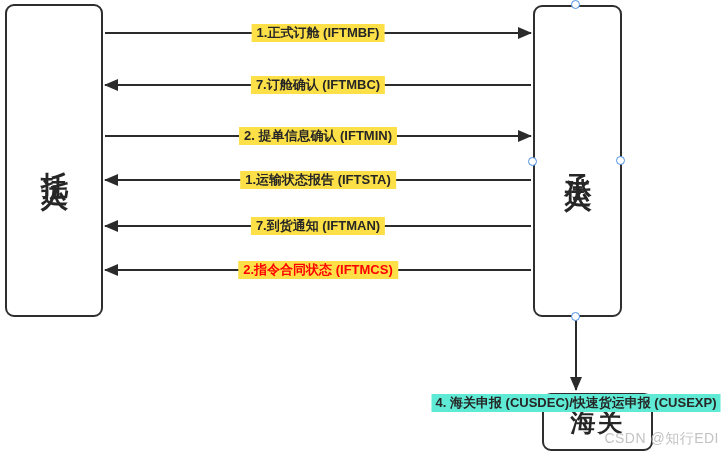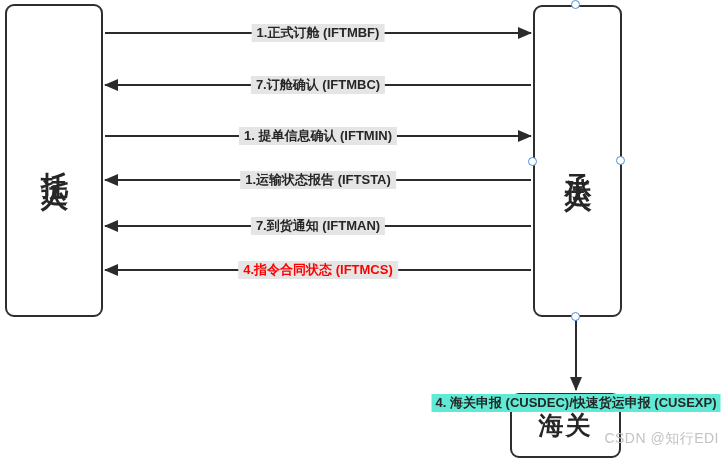--- a/index.html
+++ b/index.html
@@ -14,39 +14,39 @@
   .box{
     position:absolute;
     border:2.5px solid #2e2e2e;
     border-radius:9px;
     background:#ffffff;
     display:flex;align-items:center;justify-content:center;
     box-sizing:border-box;
   }
   .box-shipper{left:5px;top:4px;width:98px;height:313px;}
   .box-carrier{left:533px;top:5px;width:89px;height:312px;}
-  .box-customs{left:510px;top:393px;width:111px;height:65px;}
+  .box-customs{left:542px;top:393px;width:111px;height:58px;}
   .vtext{
     writing-mode:vertical-rl;
     text-orientation:upright;
     font-size:27px;font-weight:bold;color:#262626;
     letter-spacing:7px;line-height:1;
   }
   .htext{font-size:25px;font-weight:bold;color:#262626;letter-spacing:2px;}
   
   .h-arrow{position:absolute;left:105px;width:426px;height:0;}
   .h-arrow .line{position:absolute;left:0;right:0;top:-1px;height:2px;background:#2b2b2b;}
   .head{position:absolute;width:0;height:0;}
   .head-right{right:-1px;top:-6px;border-top:6px solid transparent;border-bottom:6px solid transparent;border-left:14px solid #2b2b2b;}
   .head-left{left:-1px;top:-6px;border-top:6px solid transparent;border-bottom:6px solid transparent;border-right:14px solid #2b2b2b;}
   .head-down{left:-6px;bottom:-1px;border-left:6px solid transparent;border-right:6px solid transparent;border-top:14px solid #2b2b2b;}
   .arrow-label{
     position:absolute;left:50%;top:0;
     transform:translate(-50%,-50%);
-    background:#e5e5e5;padding:0 5px;
+    background:#fde047;padding:0 5px;
     font-size:13px;font-weight:bold;color:#262626;
     white-space:nowrap;
   }
   
   .v-arrow{position:absolute;left:576px;top:318px;height:72px;width:0;}
   .v-arrow .line{position:absolute;top:0;bottom:0;left:-1px;width:2px;background:#2b2b2b;}
   .label-customs{
     position:absolute;left:576px;top:355px;
     transform:translate(-50%,-50%);
     background:#5eead4;padding:0 4px;
@@ -90,39 +90,39 @@
 
   <div class="h-arrow" style="top:85px">
     <div class="line"></div>
     <div class="head head-left"></div>
     <div class="arrow-label">7.订舱确认 (IFTMBC)</div>
   </div>
 
   <div class="h-arrow" style="top:136px">
     <div class="line"></div>
     <div class="head head-right"></div>
-    <div class="arrow-label">1. 提单信息确认 (IFTMIN)</div>
+    <div class="arrow-label">2. 提单信息确认 (IFTMIN)</div>
   </div>
 
   <div class="h-arrow" style="top:180px">
     <div class="line"></div>
     <div class="head head-left"></div>
     <div class="arrow-label">1.运输状态报告 (IFTSTA)</div>
   </div>
 
   <div class="h-arrow" style="top:226px">
     <div class="line"></div>
     <div class="head head-left"></div>
     <div class="arrow-label">7.到货通知 (IFTMAN)</div>
   </div>
 
   <div class="h-arrow" style="top:270px">
     <div class="line"></div>
     <div class="head head-left"></div>
-    <div class="arrow-label" style="color: rgb(255, 0, 0);">4.指令合同状态 (IFTMCS)</div>
+    <div class="arrow-label" style="color: rgb(255, 0, 0);">2.指令合同状态 (IFTMCS)</div>
   </div>
 
   <div class="v-arrow">
     <div class="line"></div>
     <div class="head head-down"></div>
   </div>
   <div class="label-customs">4. 海关申报 (CUSDEC)/快速货运申报 (CUSEXP)</div>
 
   <div class="handle" style="left:571px;top:0px"></div>
   <div class="handle" style="left:528px;top:157px"></div>

